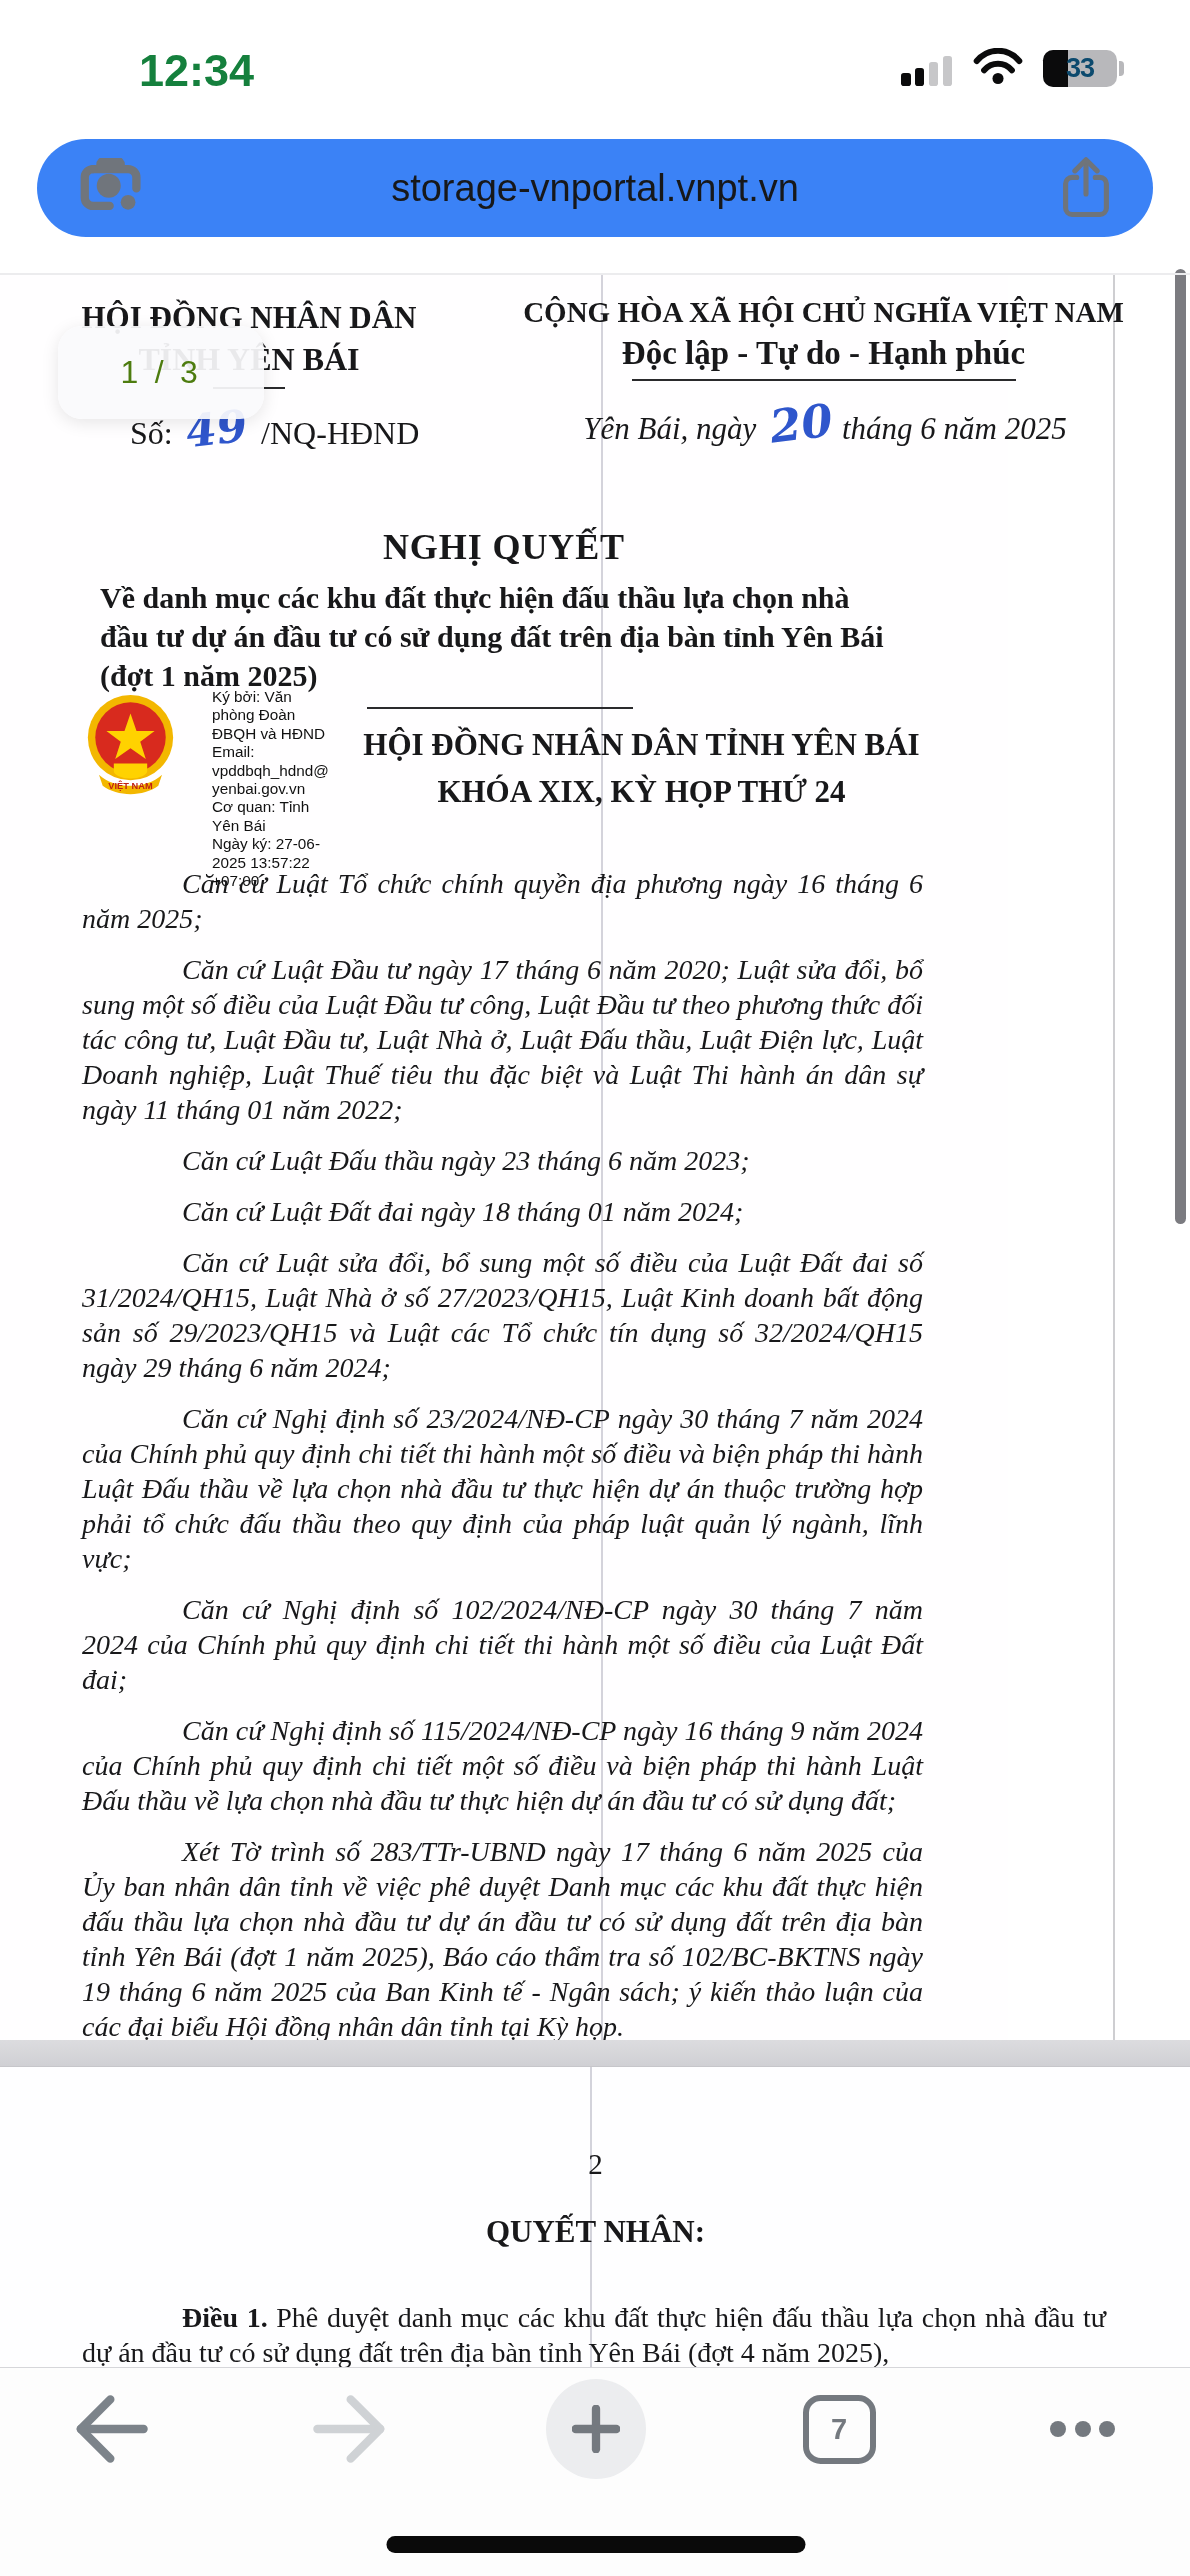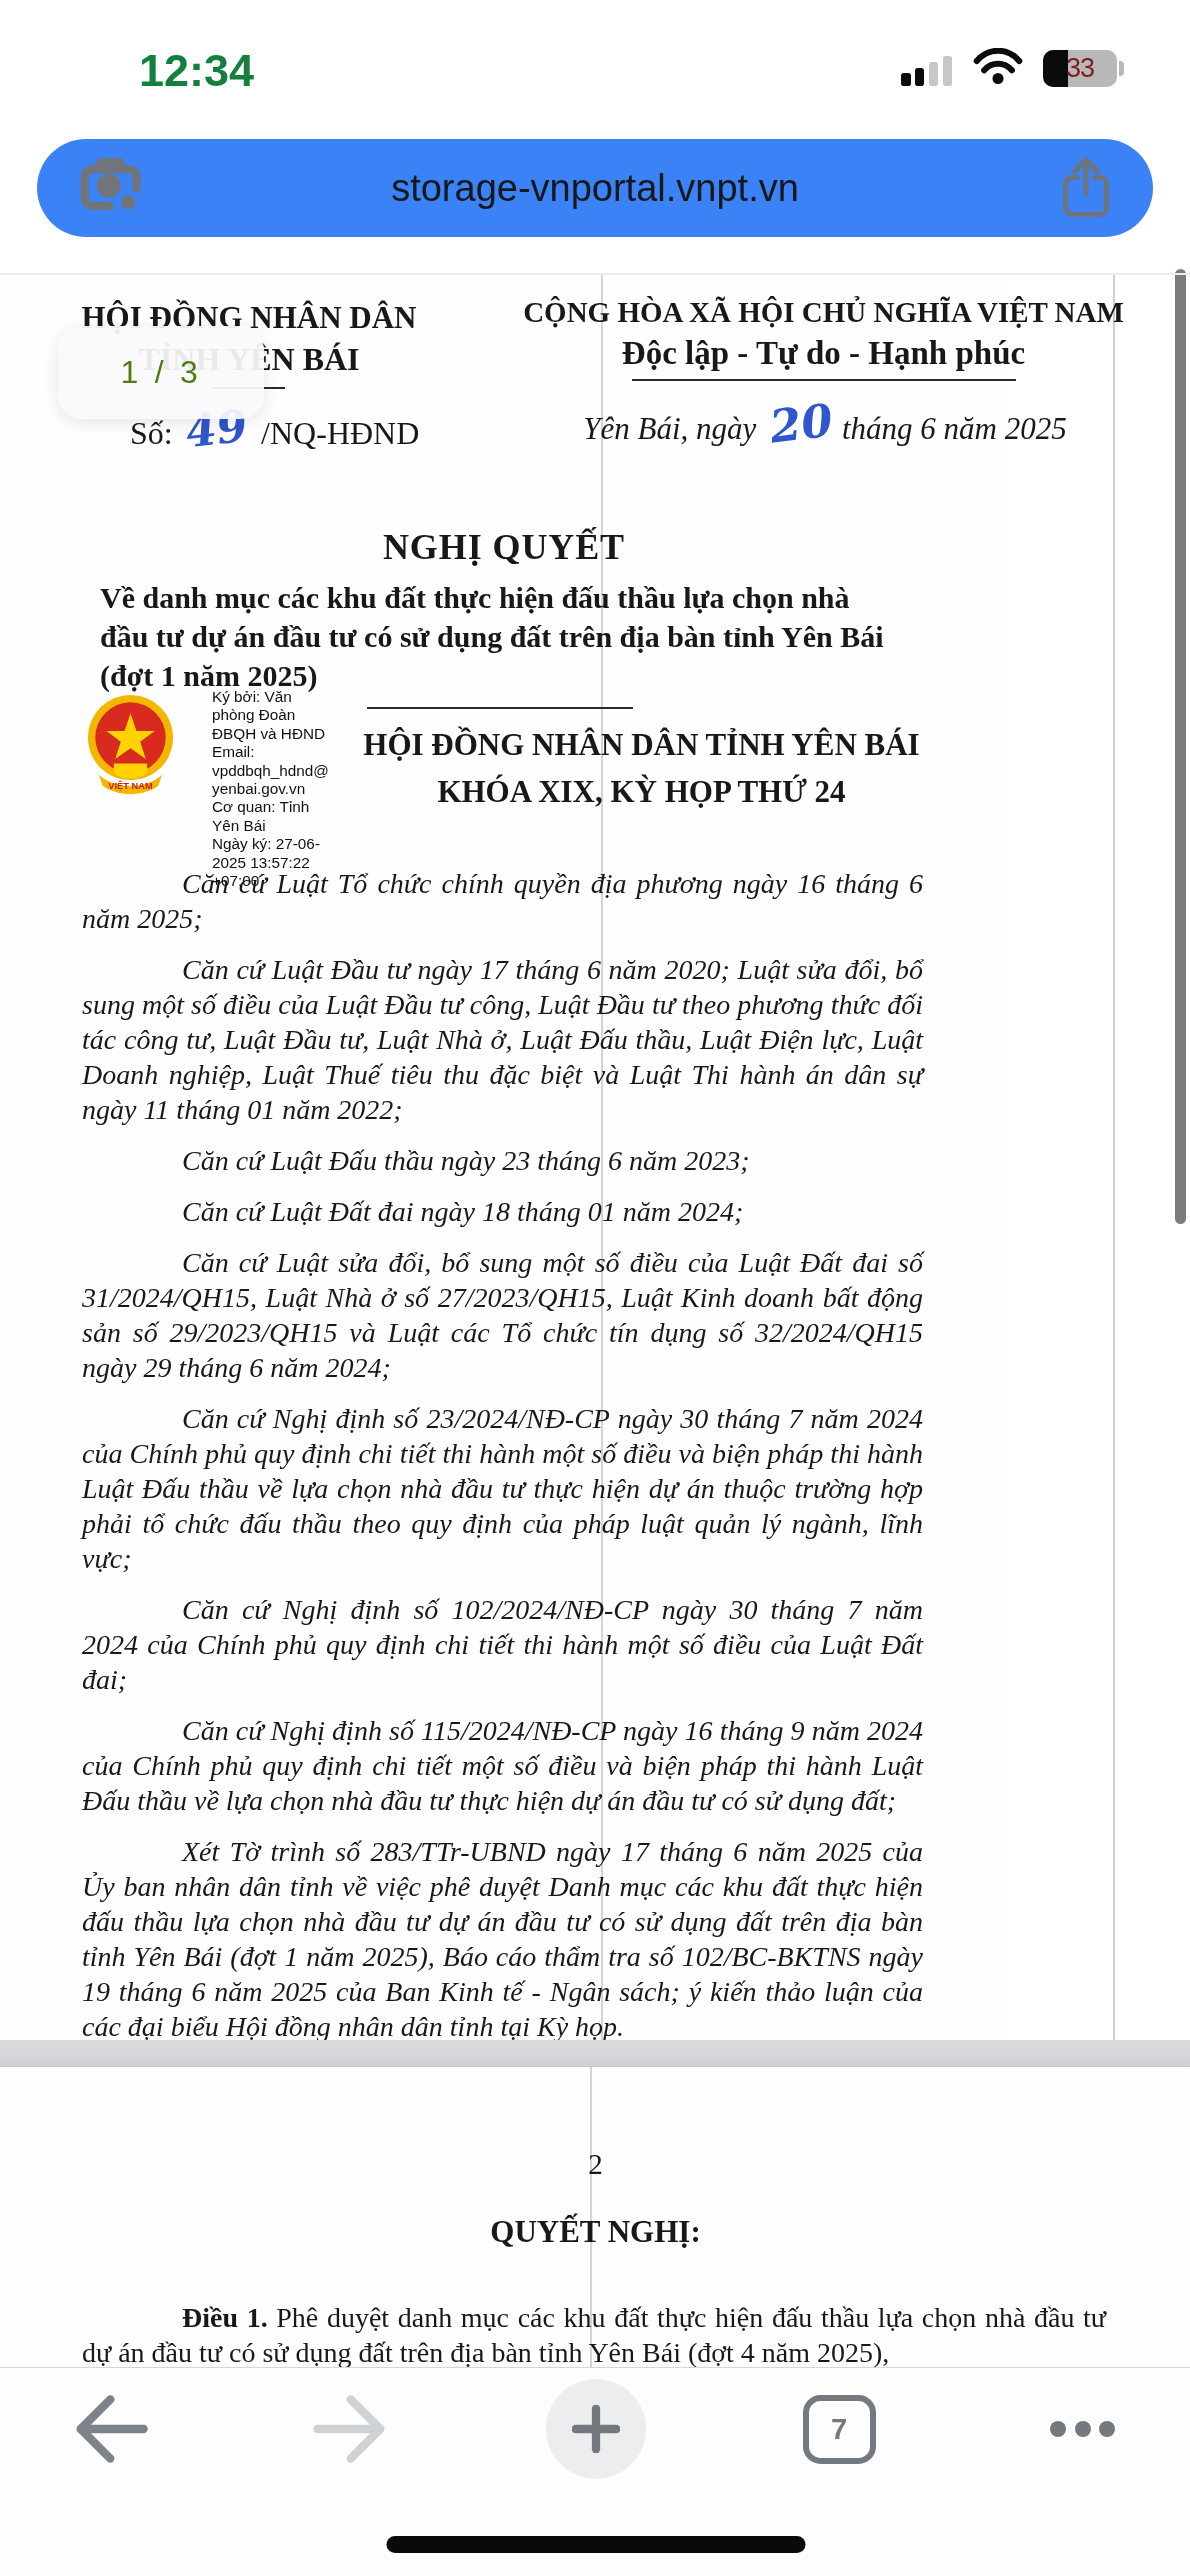--- a/index.html
+++ b/index.html
@@ -8,21 +8,21 @@
 
   
   .statusbar{position:absolute;top:0;left:0;width:1191px;height:111px;background:#fff;z-index:40;}
   .time{position:absolute;left:139px;top:45px;font-size:45px;font-weight:bold;color:#15803d;letter-spacing:0;}
   .sb-right{position:absolute;right:74px;top:48px;display:flex;align-items:center;gap:20.4px;}
   .cellbars{display:flex;align-items:flex-end;gap:4.6px;height:35px;}
   .cellbars i{display:block;width:9.3px;border-radius:2.8px;}
   .battery{position:relative;width:74px;height:37px;border-radius:10.2px;background:#b8b8bb;overflow:visible;}
   .battery .fill{position:absolute;left:0;top:0;bottom:0;width:34%;background:#0b0b0c;border-radius:10.2px 0 0 10.2px;}
   .battery .pct{position:absolute;inset:0;display:flex;align-items:center;justify-content:center;
-                color:#7f1d1d;font-size:27px;font-weight:normal;letter-spacing:-0.9px;}
+                color:#0c4a6e;font-size:27px;font-weight:bold;letter-spacing:-0.9px;}
   .battery .nub{position:absolute;right:-7.4px;top:11px;width:5.6px;height:15px;background:#b8b8bb;border-radius:0 3.7px 3.7px 0;}
 
   
   .urlwrap{position:absolute;top:139px;left:37px;width:1116px;height:98px;background:#3b82f6;border-radius:49px;
            display:flex;align-items:center;z-index:40;}
   .url-text{position:absolute;left:0;right:0;text-align:center;font-size:38px;color:#17181a;}
   .url-ic-left{position:absolute;left:43px;top:18.5px;}
   .url-ic-right{position:absolute;right:41px;top:17.6px;}
   .chrome-edge{position:absolute;top:273px;left:0;width:1191px;height:1.9px;background:#ececee;z-index:30;}
 
@@ -221,21 +221,21 @@
       <p>Căn cứ Nghị định số 115/2024/NĐ-CP ngày 16 tháng 9 năm 2024 của Chính phủ quy định chi tiết một số điều và biện pháp thi hành Luật Đấu thầu về lựa chọn nhà đầu tư thực hiện dự án đầu tư có sử dụng đất;</p>
       <p>Xét Tờ trình số 283/TTr-UBND ngày 17 tháng 6 năm 2025 của Ủy ban nhân dân tỉnh về việc phê duyệt Danh mục các khu đất thực hiện đấu thầu lựa chọn nhà đầu tư dự án đầu tư có sử dụng đất trên địa bàn tỉnh Yên Bái (đợt 1 năm 2025), Báo cáo thẩm tra số 102/BC-BKTNS ngày 19  tháng 6 năm 2025 của Ban Kinh tế - Ngân sách; ý kiến thảo luận của các đại biểu Hội đồng nhân dân tỉnh tại Kỳ họp.</p>
     </div>
   </div>
 
   <div class="pagesep"></div>
 
   <div class="page2 serif">
     <div class="fold" style="left:590px"></div>
     <div class="p2num">2</div>
-    <div class="p2head">QUYẾT NGHỊ:</div>
+    <div class="p2head">QUYẾT NHÂN:</div>
     <div class="p2body">
       <b>Điều 1.</b><span> Phê duyệt danh mục các khu đất thực hiện đấu thầu lựa chọn nhà đầu tư dự án đầu tư có sử dụng đất trên địa bàn tỉnh Yên Bái (đợt 4 năm 2025),</span>
     </div>
   </div>
 
   <div class="badge">1 / 3</div>
   <div class="pdfscroll"></div>
 
   <div class="toolbar">
     <div class="tb-row">

